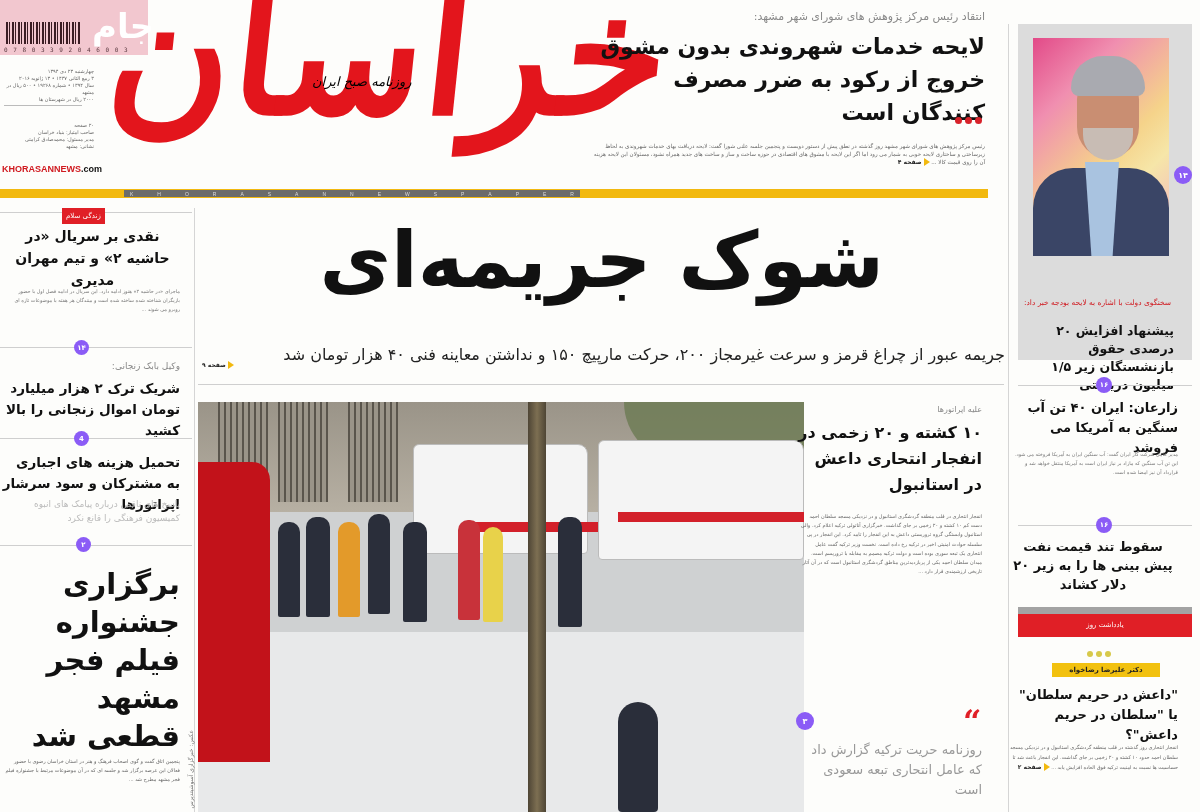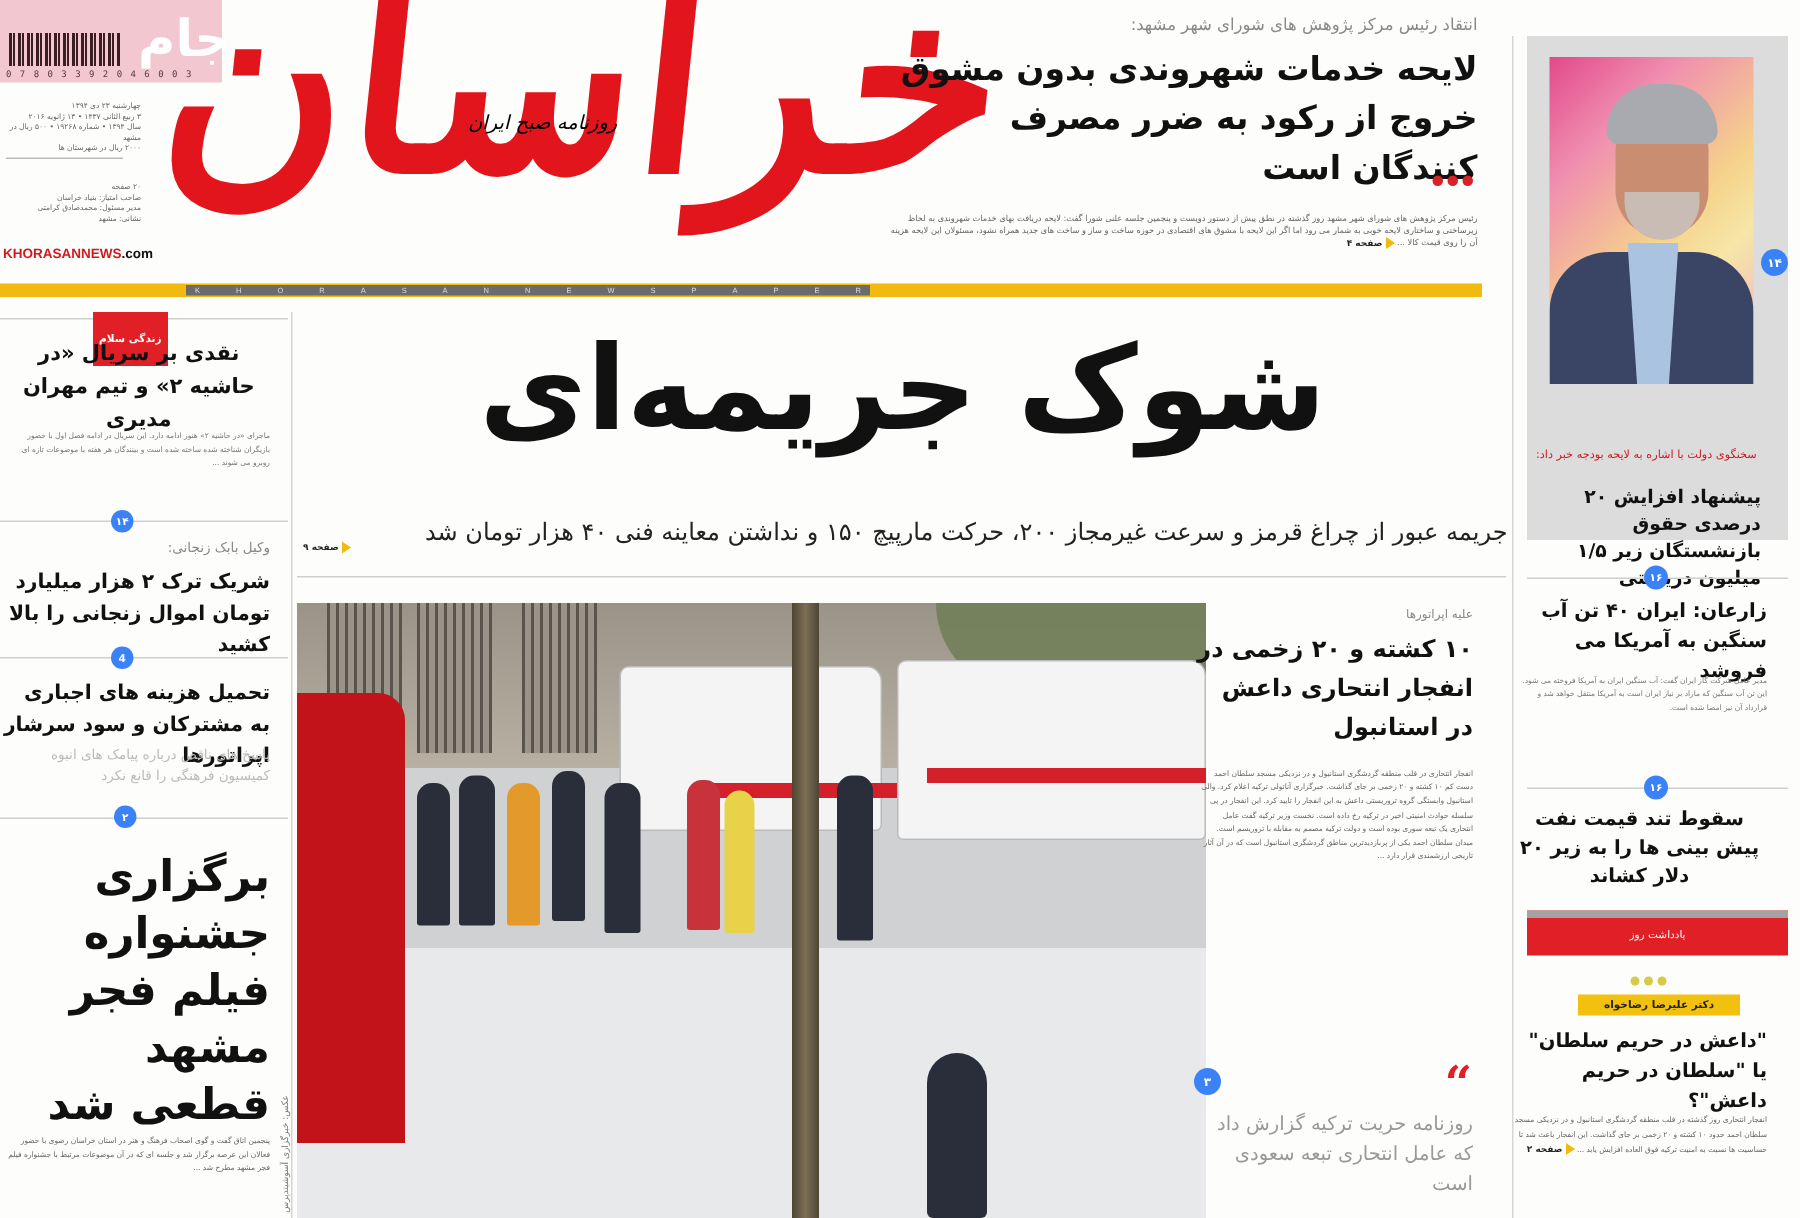--- a/index.html
+++ b/index.html
@@ -38,37 +38,37 @@
 
   
   .right-col-bg { left: 1018px; top: 24px; width: 174px; height: 336px; background: #dcdcdc; }
   .portrait { left: 1033px; top: 38px; width: 136px; height: 218px; overflow: hidden;
     background: linear-gradient(135deg,#e24a88 0%,#f08fb0 25%,#f5d38a 55%,#f6e6a8 70%,#f0a8c8 100%); }
   .portrait .hair { position:absolute; left:38px; top:18px; width:74px; height:40px; border-radius:40px 40px 10px 10px; background:#a9aab0; }
   .portrait .face { position:absolute; left:44px; top:34px; width:62px; height:86px; border-radius:30px 30px 34px 34px; background:#c98e72; }
   .portrait .beard { position:absolute; left:50px; top:90px; width:50px; height:32px; border-radius:0 0 26px 26px; background:#c8bcb4; }
   .portrait .suit { position:absolute; left:0; top:130px; width:136px; height:100px; background:#3a4566; border-radius:40px 40px 0 0; }
   .portrait .shirt { position:absolute; left:52px; top:124px; width:34px; height:100px; background:#a9c3e0; clip-path: polygon(0 0,100% 0,80% 100%,20% 100%); }
-  .badge { width: 18px; height: 18px; border-radius: 50%; background: #3b82f6; color: #fff; font-size: 8px; font-weight: bold; display: flex; align-items: center; justify-content: center; }
+  .badge { width: 18px; height: 18px; border-radius: 50%; background: #8b5cf6; color: #fff; font-size: 8px; font-weight: bold; display: flex; align-items: center; justify-content: center; }
   .rc-kicker { right: 26px; top: 297px; width: 150px; font-size: 7.5px; line-height: 11px; color: #d01a20; text-align: left; }
   .rc-head { right: 26px; top: 322px; width: 160px; font-size: 12.5px; font-weight: bold; line-height: 18px; text-align: right; }
   .rc2-head { right: 22px; top: 398px; width: 170px; font-size: 13px; font-weight: bold; line-height: 20px; text-align: right; }
   .rc2-body { right: 22px; top: 450px; width: 168px; font-size: 5px; line-height: 9px; color: #777; text-align: right; }
   .rc3-head { right: 22px; top: 537px; width: 170px; font-size: 13px; font-weight: bold; line-height: 19px; text-align: center; }
-  .note-bar { left: 1018px; top: 607px; width: 174px; height: 30px; background: #e01f26; border-top: 5px solid #a3a3a3; }
+  .note-bar { left: 1018px; top: 607px; width: 174px; height: 30px; background: #e01f26; border-top: 7px solid #a3a3a3; }
   .note-bar span { display:block; text-align:center; color:#fff; font-size:7px; line-height: 22px; }
   .ydots { left: 1087px; top: 651px; display: flex; gap: 3px; }
   .ydot { width: 6px; height: 6px; border-radius: 50%; background: #d7c94a; }
   .author { left: 1052px; top: 663px; width: 108px; height: 14px; background: #f2c10f; font-size: 7px; text-align: center; line-height: 14px; font-weight: bold; color: #222; }
   .author-lines { left: 1020px; top: 667px; width: 172px; height: 6px; border-top: 1px solid #aaa; border-bottom: 1px solid #aaa; z-index: -1; }
   .rc4-head { right: 22px; top: 685px; width: 170px; font-size: 13px; font-weight: bold; line-height: 20px; text-align: right; }
   .rc4-body { right: 22px; top: 742px; width: 170px; font-size: 5px; line-height: 10px; color: #666; text-align: right; }
 
   
-  .lc-label { left: 62px; top: 208px; background: #e01f26; color: #fff; font-size: 7px; padding: 14px 4px; font-weight: bold; }
+  .lc-label { left: 62px; top: 208px; background: #e01f26; color: #fff; font-size: 7px; padding: 4px 4px; }
   .lc1-head { right: 1020px; top: 225px; width: 175px; font-size: 14px; font-weight: bold; line-height: 22px; text-align: center; }
   .lc1-body { right: 1020px; top: 287px; width: 175px; font-size: 5px; line-height: 9px; color: #777; text-align: right; }
   .lc2-kicker { right: 1020px; top: 361px; width: 175px; font-size: 9px; color: #888; text-align: right; }
   .lc2-head { right: 1020px; top: 378px; width: 180px; font-size: 13.5px; font-weight: bold; line-height: 21px; text-align: right; }
   .lc3-head { right: 1020px; top: 452px; width: 180px; font-size: 13.5px; font-weight: bold; line-height: 21px; text-align: right; }
   .lc3-body { right: 1020px; top: 497px; width: 175px; font-size: 9px; line-height: 14px; color: #bbb; text-align: right; }
   .lc4-head { right: 1020px; top: 565px; width: 180px; font-size: 29px; font-weight: bold; line-height: 38px; text-align: right; }
   .lc4-body { right: 1020px; top: 757px; width: 178px; font-size: 5px; line-height: 9px; color: #666; text-align: right; }
 
   

